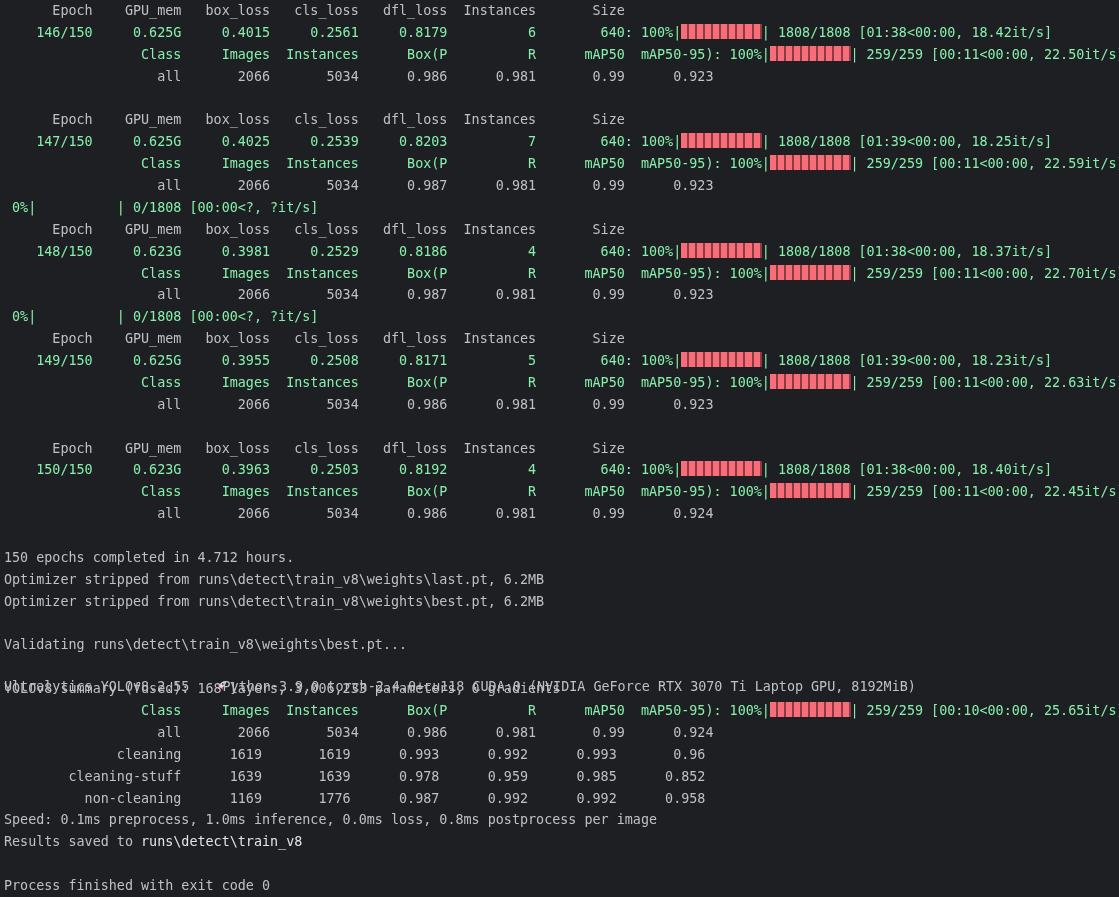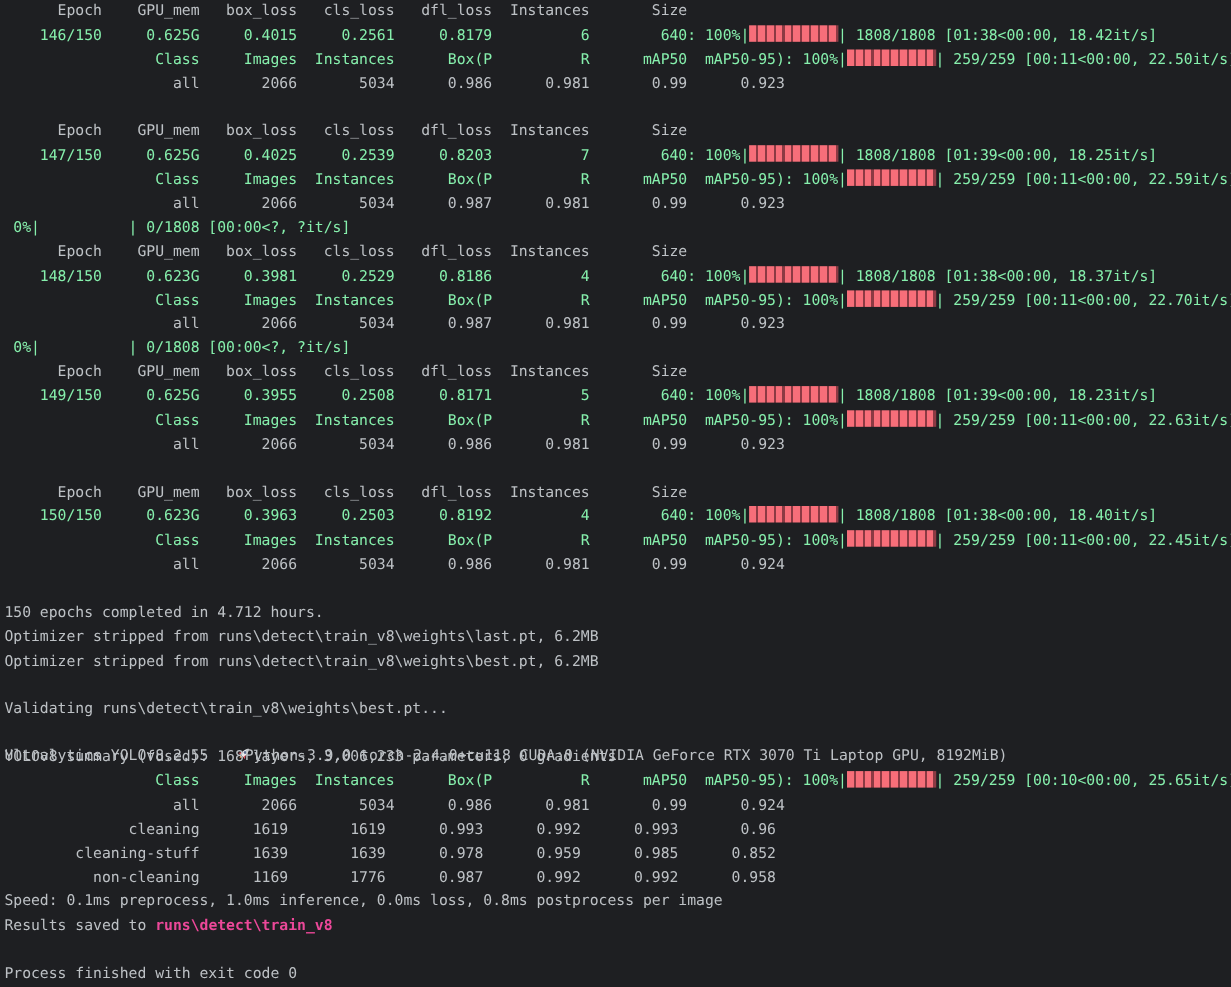--- a/index.html
+++ b/index.html
@@ -13,21 +13,21 @@
     font-size:13.4px;
     line-height:21.878px;
     color:#bdc1c5;
     padding-left:4px;
     white-space:pre;
     border-radius:25px;
   }
   .line{height:21.878px;white-space:pre}
   .seg-fg{color:#bdc1c5}
   .seg-red{color:#86efac}
-  .seg-bold{color:#ec4899;font-weight:bold}
+  .seg-bold{color:#e5e5e5;font-weight:normal}
   .bar{
     display:inline-block;
     width:10ch;height:15px;
     vertical-align:-2px;
     background:repeating-linear-gradient(90deg,
       #f76e79 0, #f76e79 calc(1ch - 2px),
       #8c3a43 calc(1ch - 2px), #8c3a43 1ch);
   }
   .rocket{display:inline-block;width:17px;vertical-align:-2px}
 </style>

